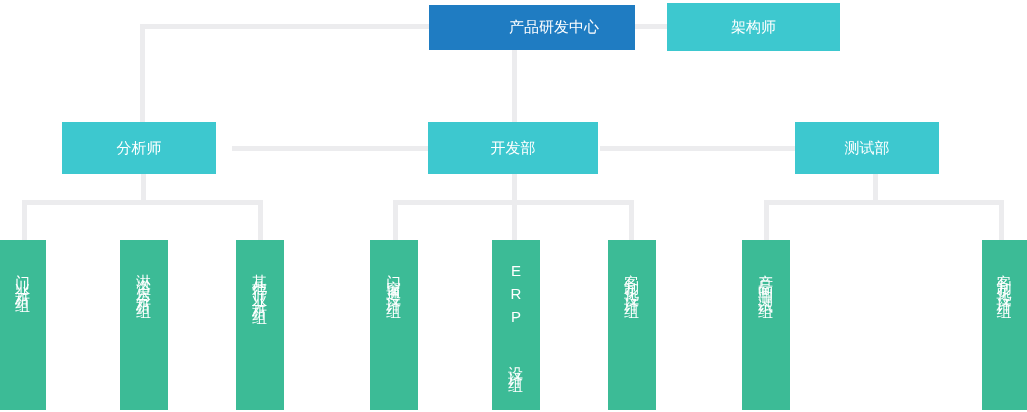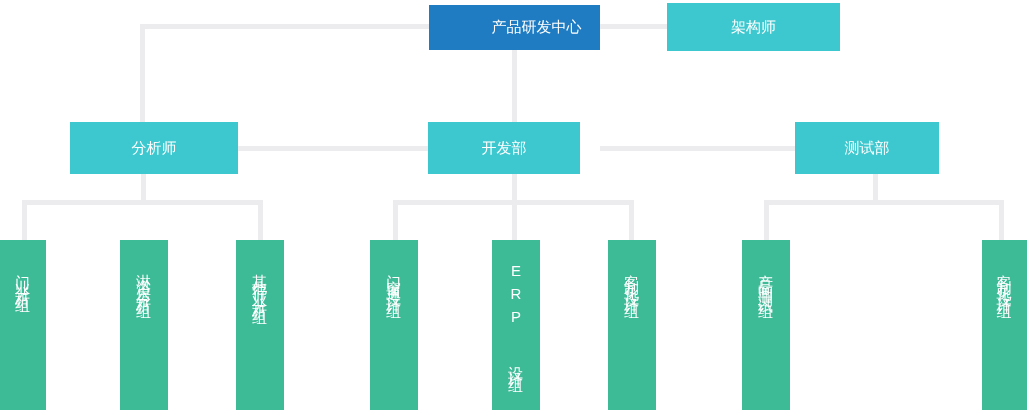--- a/index.html
+++ b/index.html
@@ -75,31 +75,31 @@
   <div class="line" style="left:512px; top:174px; width:5px; height:66px;"></div>
   <div class="line" style="left:393px; top:200px; width:241px; height:5px;"></div>
   <div class="line" style="left:393px; top:200px; width:5px; height:40px;"></div>
   <div class="line" style="left:629px; top:200px; width:5px; height:40px;"></div>
 
   <div class="line" style="left:873px; top:174px; width:5px; height:31px;"></div>
   <div class="line" style="left:764px; top:200px; width:240px; height:5px;"></div>
   <div class="line" style="left:764px; top:200px; width:5px; height:40px;"></div>
   <div class="line" style="left:999px; top:200px; width:5px; height:42px;"></div>
 
-  <div class="node node-root" style="left:429px; top:5px; width:171px; height:45px;padding-left:44px;">
+  <div class="node node-root" style="left:429px; top:5px; width:206px; height:45px;padding-left:44px;">
     <span>产品研发中心</span>
   </div>
   <div class="node node-l2" style="left:667px; top:3px; width:173px; height:48px;">
     <span>架构师</span>
   </div>
 
-  <div class="node node-l2" style="left:62px; top:122px; width:168px; height:52px;margin-left:8px;">
+  <div class="node node-l2" style="left:62px; top:122px; width:154px; height:52px;">
     <span>分析师</span>
   </div>
-  <div class="node node-l2" style="left:428px; top:122px; width:152px; height:52px;">
+  <div class="node node-l2" style="left:428px; top:122px; width:170px; height:52px;">
     <span>开发部</span>
   </div>
   <div class="node node-l2" style="left:795px; top:122px; width:144px; height:52px;">
     <span>测试部</span>
   </div>
 
   <div class="vnode" style="left:0px; top:240px; width:46px; height:170px;">
     <span class="vtext">门业分析组</span>
   </div>
   <div class="vnode" style="left:120px; top:240px; width:48px; height:170px;">

